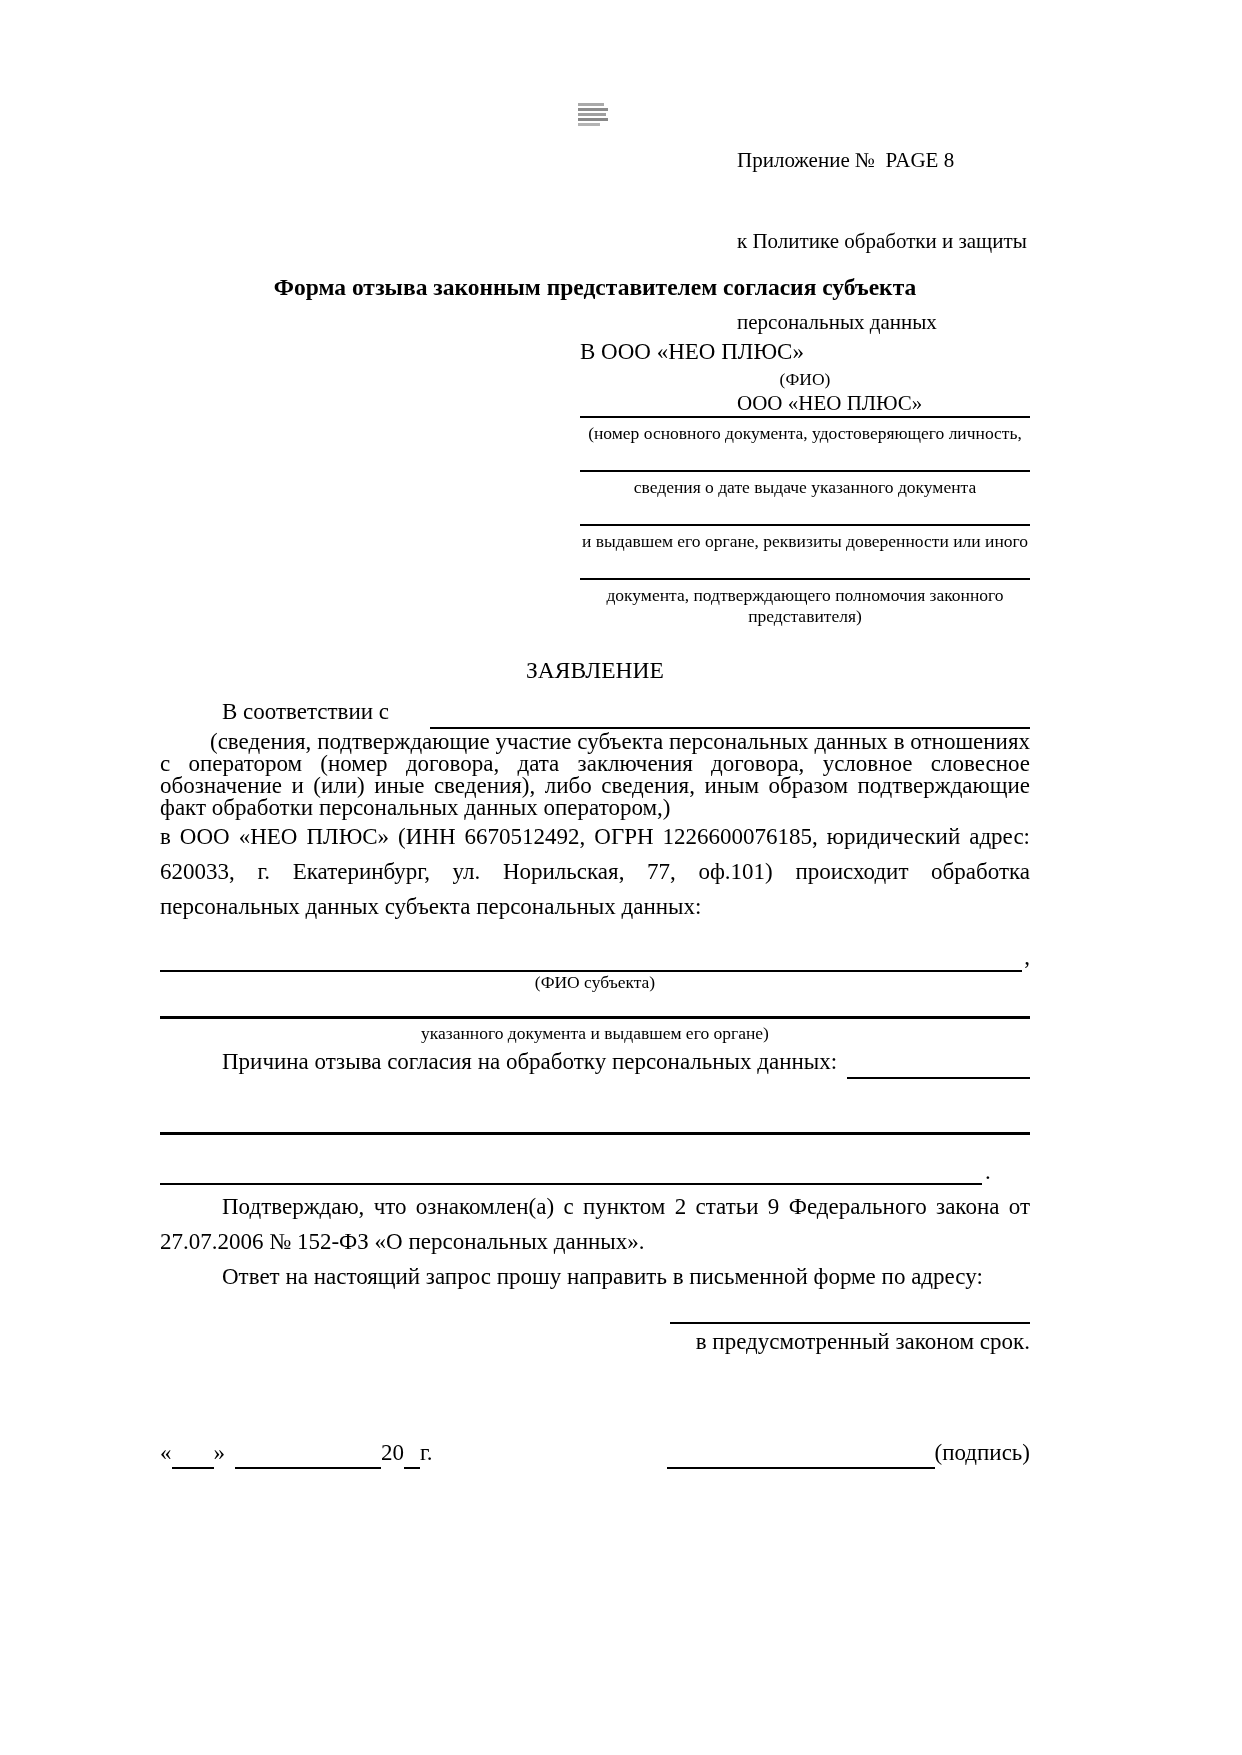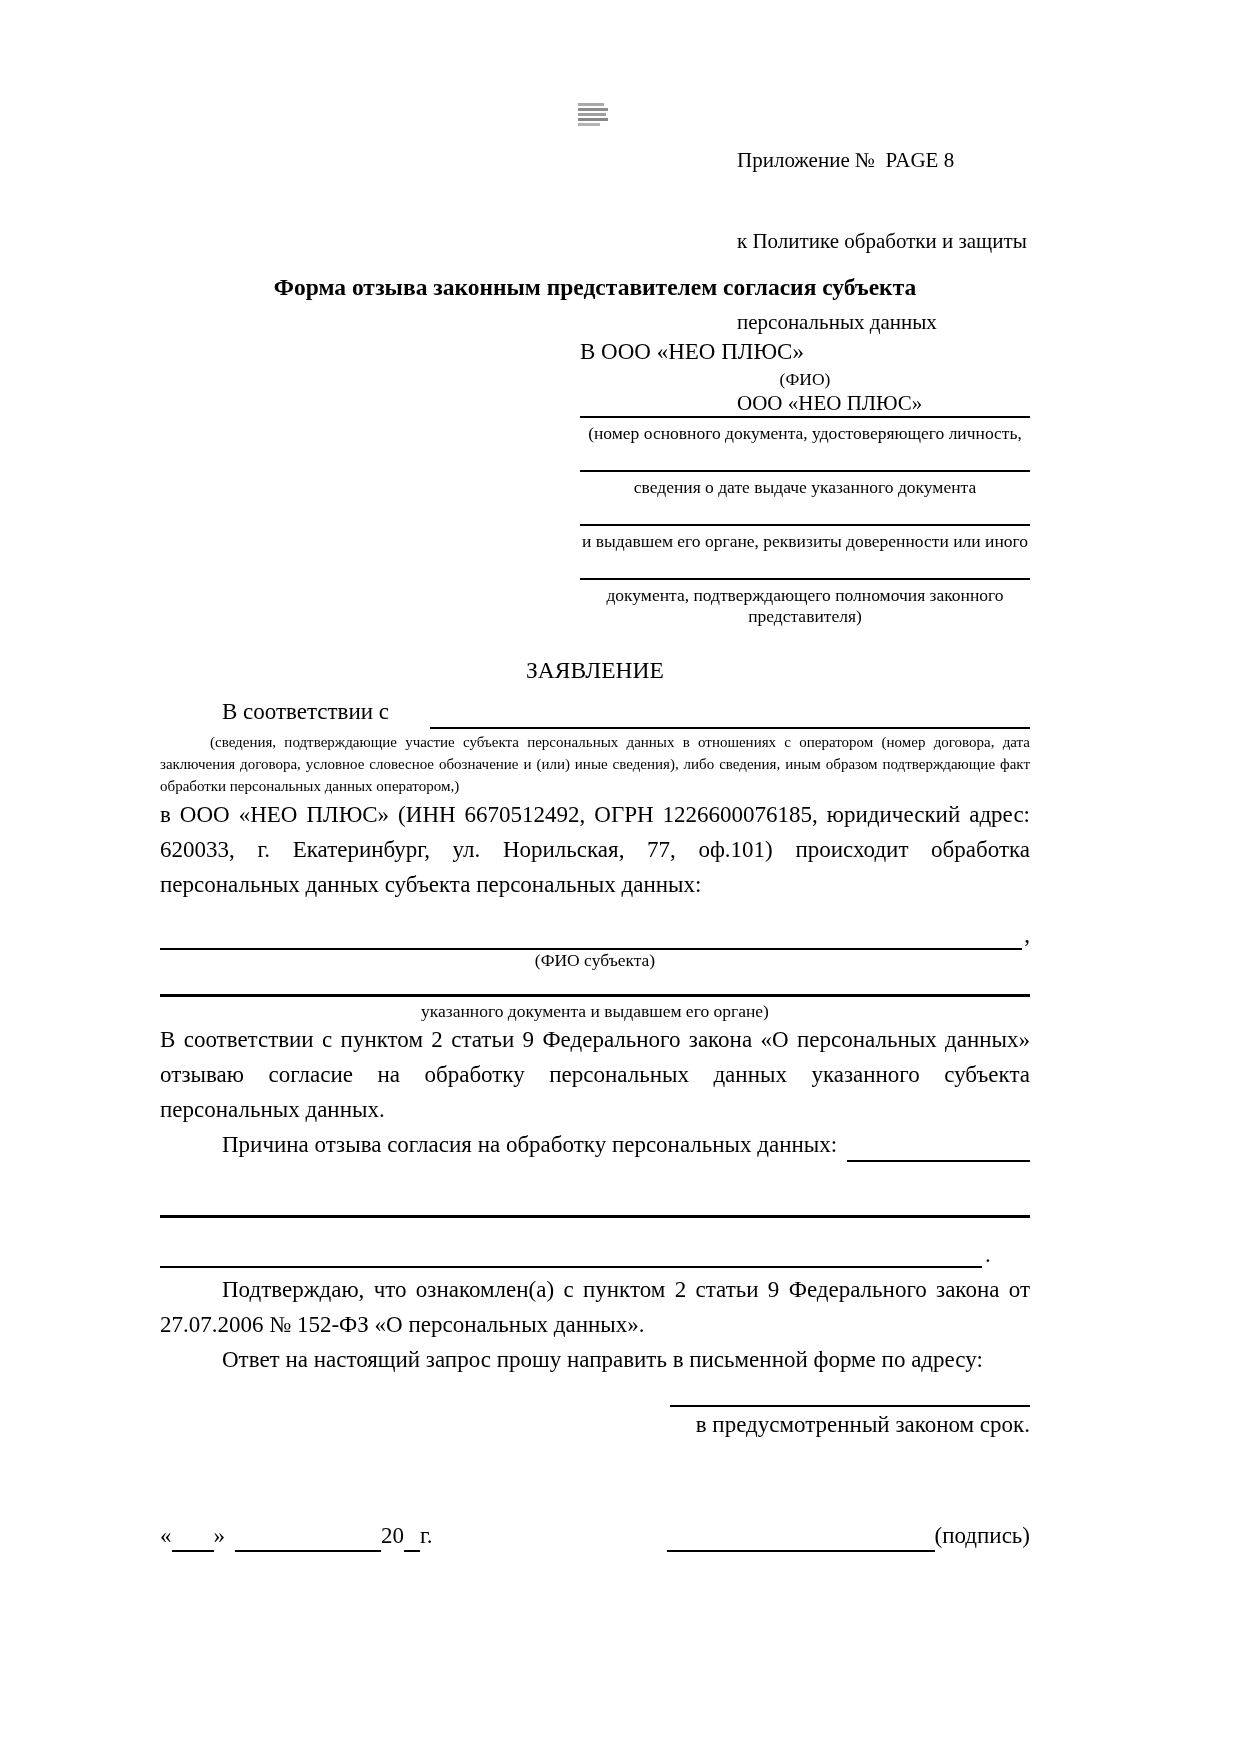--- a/index.html
+++ b/index.html
@@ -41,21 +41,21 @@
   .grow{flex:1 1 auto;height:30px;}
   .cap{font-size:17.5px;line-height:21px;text-align:center;}
   .field{margin-top:25px;}
   .field .line{border-bottom:2px solid #000;height:1px;margin-bottom:3px;}
   .field .cap{padding-top:2px;}
 
   
   .st-heading{text-align:center;font-size:23.5px;margin:26px 0 6px 0;}
   .intro-row{display:flex;align-items:flex-end;padding-left:62px;gap:31px;}
   .intro-row .lbl{flex:0 0 auto;padding-right:10px;}
-  .small-note{font-size:15px;line-height:22px;text-align:justify;text-indent:50px;margin-top:2px;}
+  .small-note{font-size:23px;line-height:22px;text-align:justify;text-indent:50px;margin-top:2px;}
   .para{text-align:justify;}
   .fio-row{display:flex;align-items:flex-end;margin-top:18px;line-height:30px;}
   .fio-row .grow{height:26px;}
   .fio-row .suffix{flex:0 0 auto;padding-left:2px;}
   .wide-field{margin-top:26px;}
   .wide-field .line{border-bottom:3px solid #000;height:1px;margin-bottom:4px;}
   .reason-row{display:flex;align-items:flex-end;}
   .reason-row .lbl{flex:0 0 auto;text-indent:62px;padding-right:10px;}
   .blank1{border-bottom:3px solid #000;height:1px;margin-top:52px;}
   .blank2{display:flex;align-items:flex-end;margin-top:24px;line-height:26px;}
@@ -136,21 +136,20 @@
       <span class="u grow"></span>
       <span class="suffix">,</span>
     </div>
     <div class="cap">(ФИО субъекта)</div>
 
     <div class="wide-field" style="margin-top:22px;">
       <div class="line"></div>
       <div class="cap">указанного документа и выдавшем его органе)</div>
     </div>
 
-    <div class="para">В соответствии с пунктом 2 статьи 9 Федерального закона «О персональных данных» отзываю согласие на обработку персональных данных указанного субъекта персональных данных.</div>
 
     <div class="reason-row">
       <span class="lbl">Причина отзыва согласия на обработку персональных данных:</span>
       <span class="u grow"></span>
     </div>
 
     <div class="blank1"></div>
     <div class="blank2">
       <span class="u grow"></span>
       <span>.</span>

